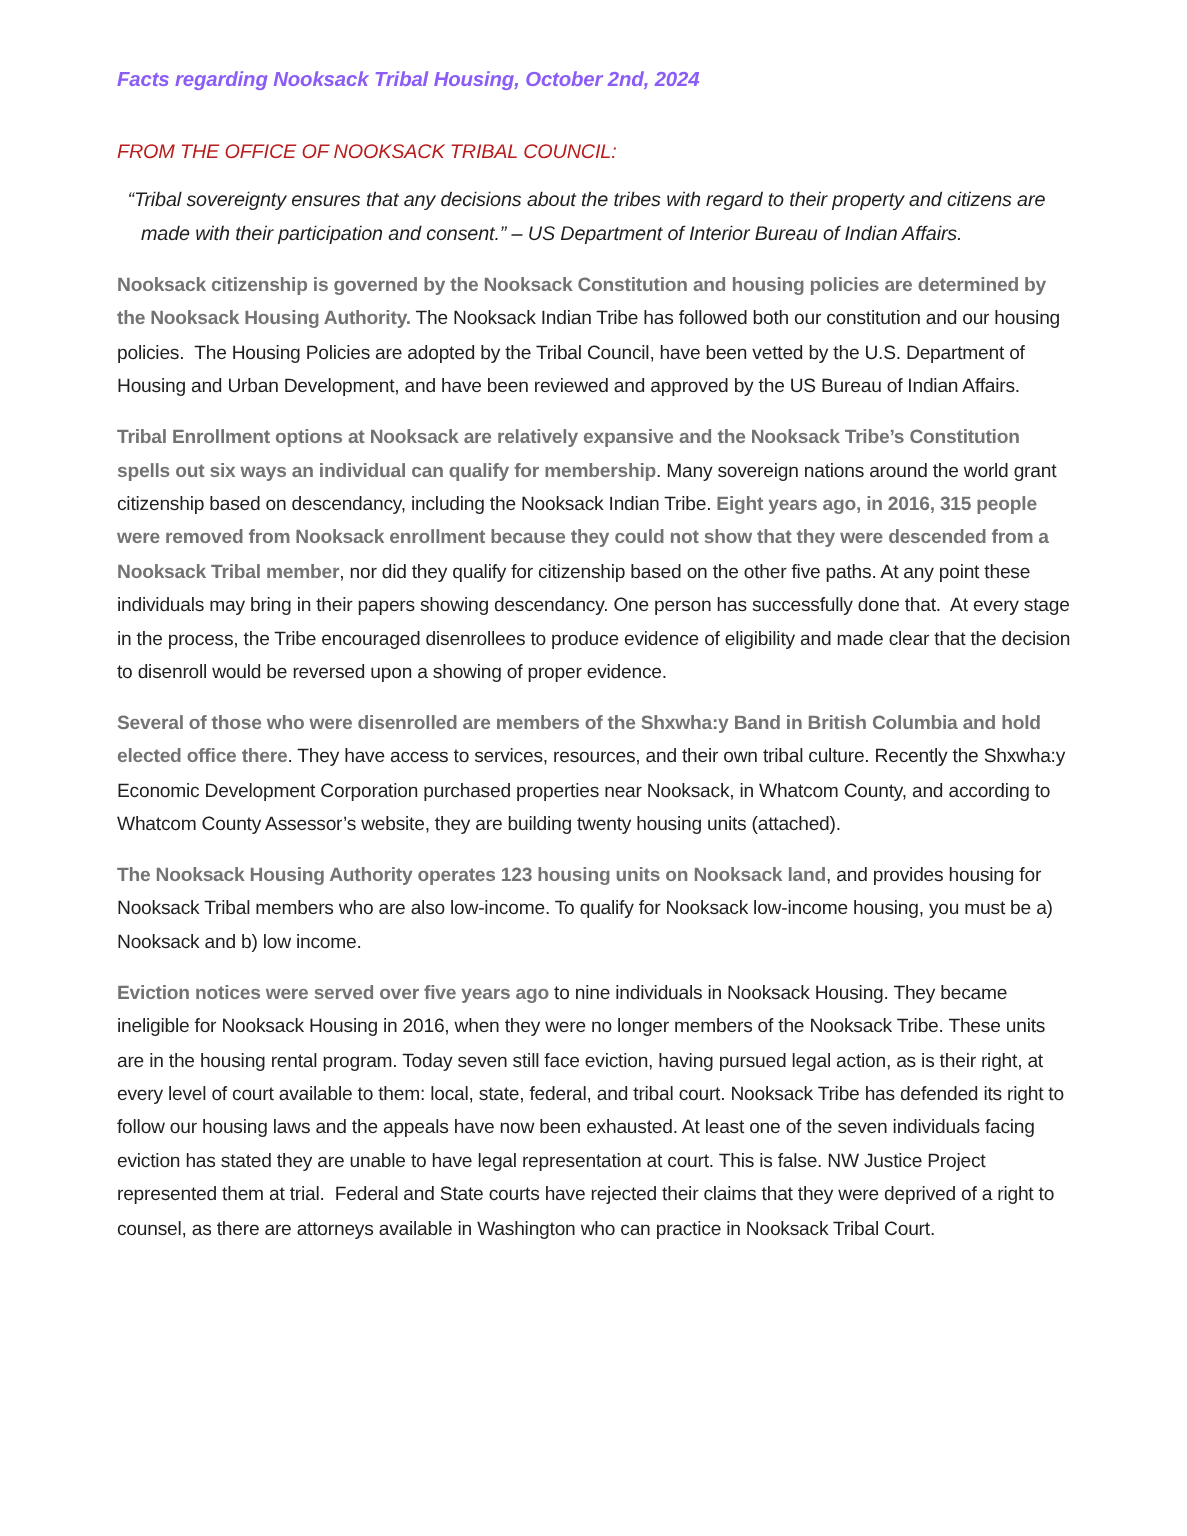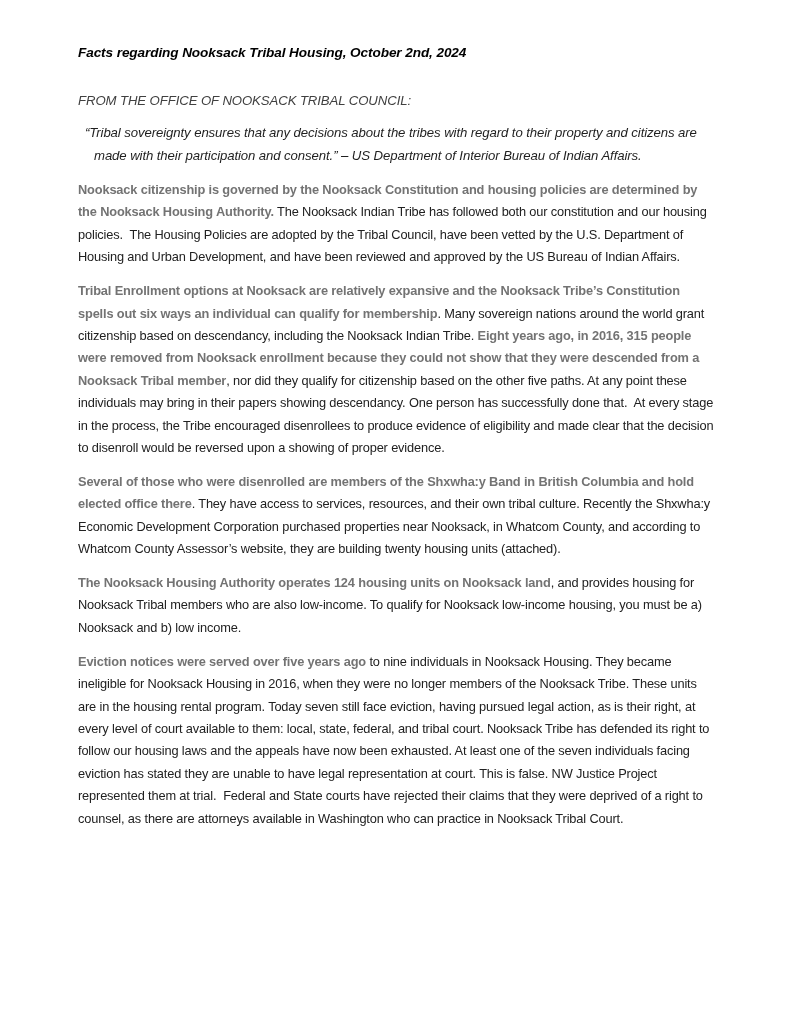--- a/index.html
+++ b/index.html
@@ -18,28 +18,28 @@
     width: 791px;
     height: 1024px;
     padding: 45px 76px 30px 78px;
     background: #ffffff;
     color: #1c1c1c;
   }
   .doc-title {
     font-size: 13.6px;
     font-weight: bold;
     font-style: italic;
-    color: #000000;
+    color: #8b5cf6;
     letter-spacing: -0.1px;
     margin: 0 0 33px 0;
   }
   .from-line {
     font-size: 13.2px;
     font-style: italic;
-    color: #404040;
+    color: #b91c1c;
     letter-spacing: -0.1px;
     margin: 0 0 14px 0;
   }
   .quote-block {
     font-size: 13.2px;
     font-style: italic;
     color: #1f1f1f;
     letter-spacing: -0.1px;
     line-height: 22.5px;
     padding-left: 16px;
@@ -70,18 +70,18 @@
   <p class="from-line">FROM THE OFFICE OF NOOKSACK TRIBAL COUNCIL:</p>
 
   <p class="quote-block">“Tribal sovereignty ensures that any decisions about the tribes with regard to their property and citizens are made with their participation and consent.” – US Department of Interior Bureau of Indian Affairs.</p>
 
   <p class="para"><span class="b">Nooksack citizenship is governed by the Nooksack Constitution and housing policies are determined by the Nooksack Housing Authority.</span><span> The Nooksack Indian Tribe has followed both our constitution and our housing policies.  The Housing Policies are adopted by the Tribal Council, have been vetted by the U.S. Department of Housing and Urban Development, and have been reviewed and approved by the US Bureau of Indian Affairs.</span></p>
 
   <p class="para"><span class="b">Tribal Enrollment options at Nooksack are relatively expansive and the Nooksack Tribe’s Constitution spells out six ways an individual can qualify for membership</span><span>. Many sovereign nations around the world grant citizenship based on descendancy, including the Nooksack Indian Tribe. </span><span class="b">Eight years ago, in 2016, 315 people were removed from Nooksack enrollment because they could not show that they were descended from a Nooksack Tribal member</span><span>, nor did they qualify for citizenship based on the other five paths. At any point these individuals may bring in their papers showing descendancy. One person has successfully done that.  At every stage in the process, the Tribe encouraged disenrollees to produce evidence of eligibility and made clear that the decision to disenroll would be reversed upon a showing of proper evidence.</span></p>
 
   <p class="para"><span class="b">Several of those who were disenrolled are members of the Shxwha:y Band in British Columbia and hold elected office there</span><span>. They have access to services, resources, and their own tribal culture. Recently the Shxwha:y Economic Development Corporation purchased properties near Nooksack, in Whatcom County, and according to Whatcom County Assessor’s website, they are building twenty housing units (attached).</span></p>
 
-  <p class="para"><span class="b">The Nooksack Housing Authority operates 124 housing units on Nooksack land</span><span>, and provides housing for Nooksack Tribal members who are also low-income. To qualify for Nooksack low-income housing, you must be a) Nooksack and b) low income.</span></p>
+  <p class="para"><span class="b">The Nooksack Housing Authority operates 123 housing units on Nooksack land</span><span>, and provides housing for Nooksack Tribal members who are also low-income. To qualify for Nooksack low-income housing, you must be a) Nooksack and b) low income.</span></p>
 
 
   <p class="para"><span class="b">Eviction notices were served over five years ago</span><span> to nine individuals in Nooksack Housing. They became ineligible for Nooksack Housing in 2016, when they were no longer members of the Nooksack Tribe. These units are in the housing rental program. Today seven still face eviction, having pursued legal action, as is their right, at every level of court available to them: local, state, federal, and tribal court. Nooksack Tribe has defended its right to follow our housing laws and the appeals have now been exhausted. At least one of the seven individuals facing eviction has stated they are unable to have legal representation at court. This is false. NW Justice Project represented them at trial.  Federal and State courts have rejected their claims that they were deprived of a right to counsel, as there are attorneys available in Washington who can practice in Nooksack Tribal Court.</span></p>
 
 </div>
 
 </body></html>

